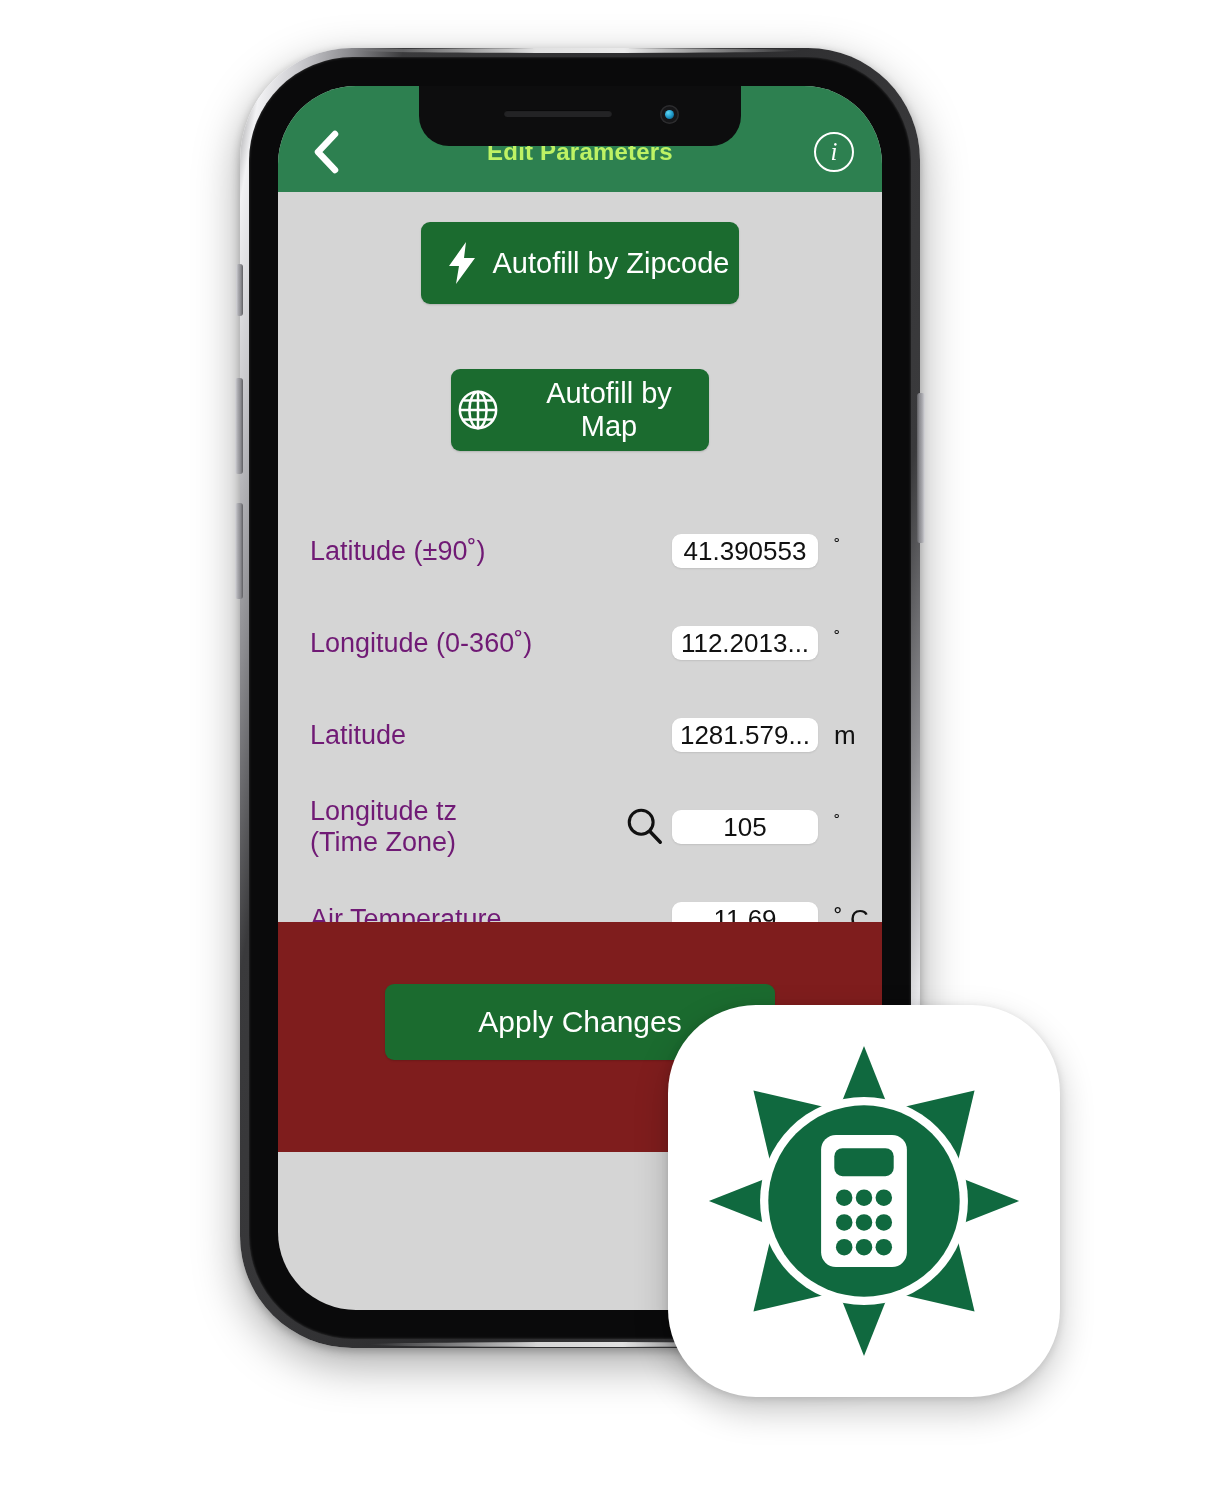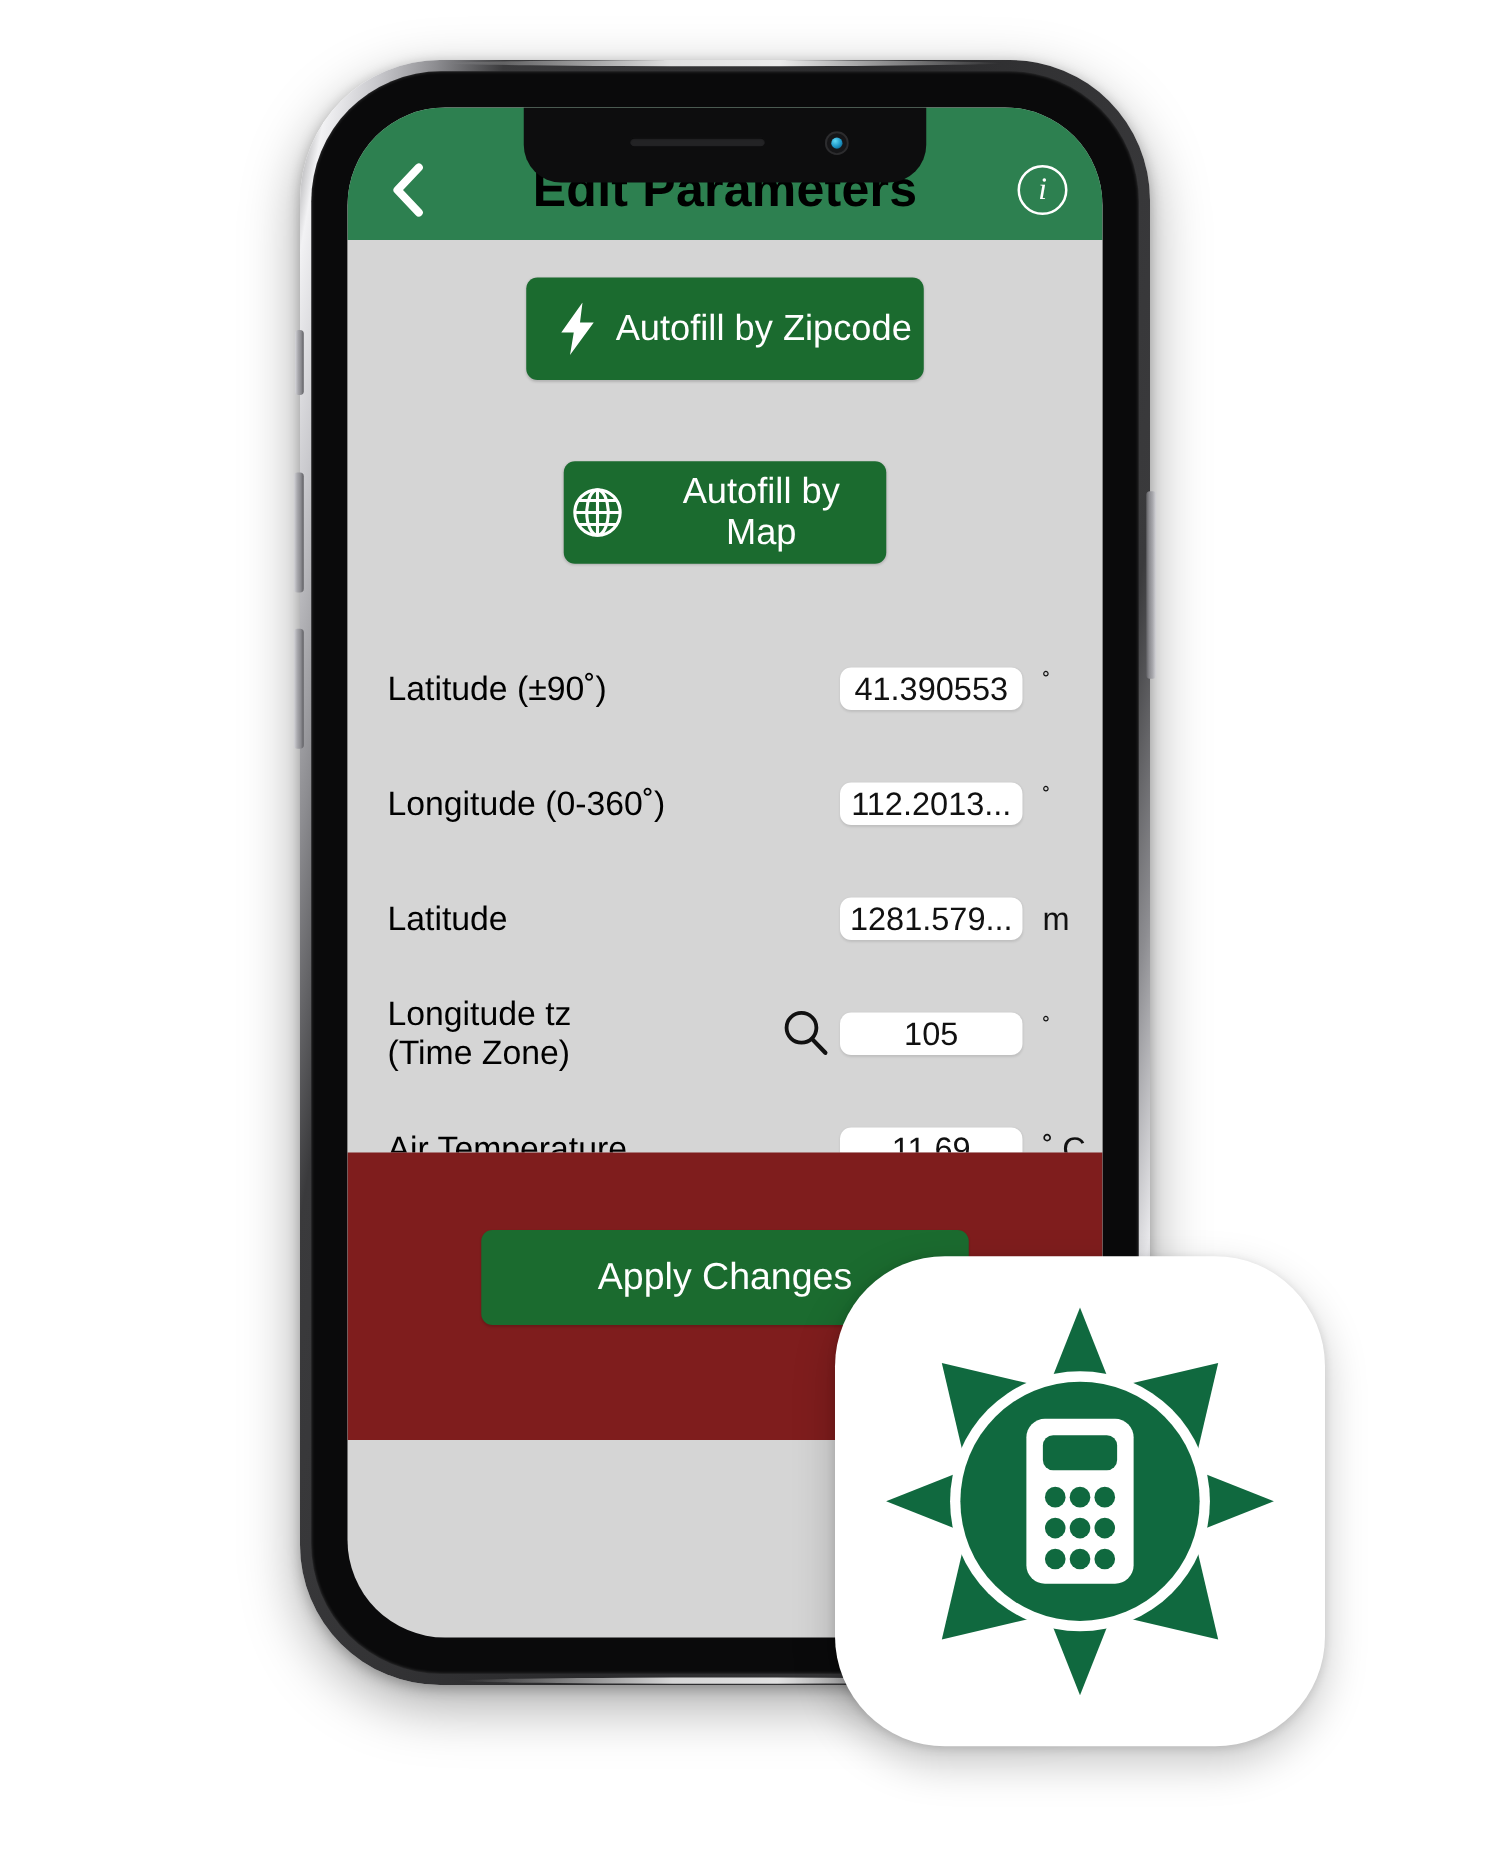--- a/index.html
+++ b/index.html
@@ -152,22 +152,22 @@
     height: 52px;
     display: flex;
     align-items: center;
     justify-content: center;
     flex: 0 0 auto;
     cursor: pointer;
   }
   .hdr-title {
     flex: 1 1 auto;
     text-align: center;
-    color: #000000;
-    font-size: 40px;
+    color: #bef264;
+    font-size: 24px;
     font-weight: bold;
     letter-spacing: 0.2px;
     line-height: 52px;
     white-space: nowrap;
   }
   .hdr-info {
     width: 52px;
     height: 52px;
     display: flex;
     align-items: center;
@@ -244,21 +244,21 @@
     margin-top: 54px;
   }
   .frow {
     display: flex;
     align-items: center;
     height: 92px;
   }
   .frow-label {
     flex: 0 0 318px;
     font-size: 27px;
-    color: #000000;
+    color: #701a75;
     line-height: 1.14;
     padding-left: 10px;
     box-sizing: border-box;
   }
   .frow-icon {
     flex: 0 0 54px;
     display: flex;
     align-items: center;
     justify-content: center;
     cursor: pointer;

